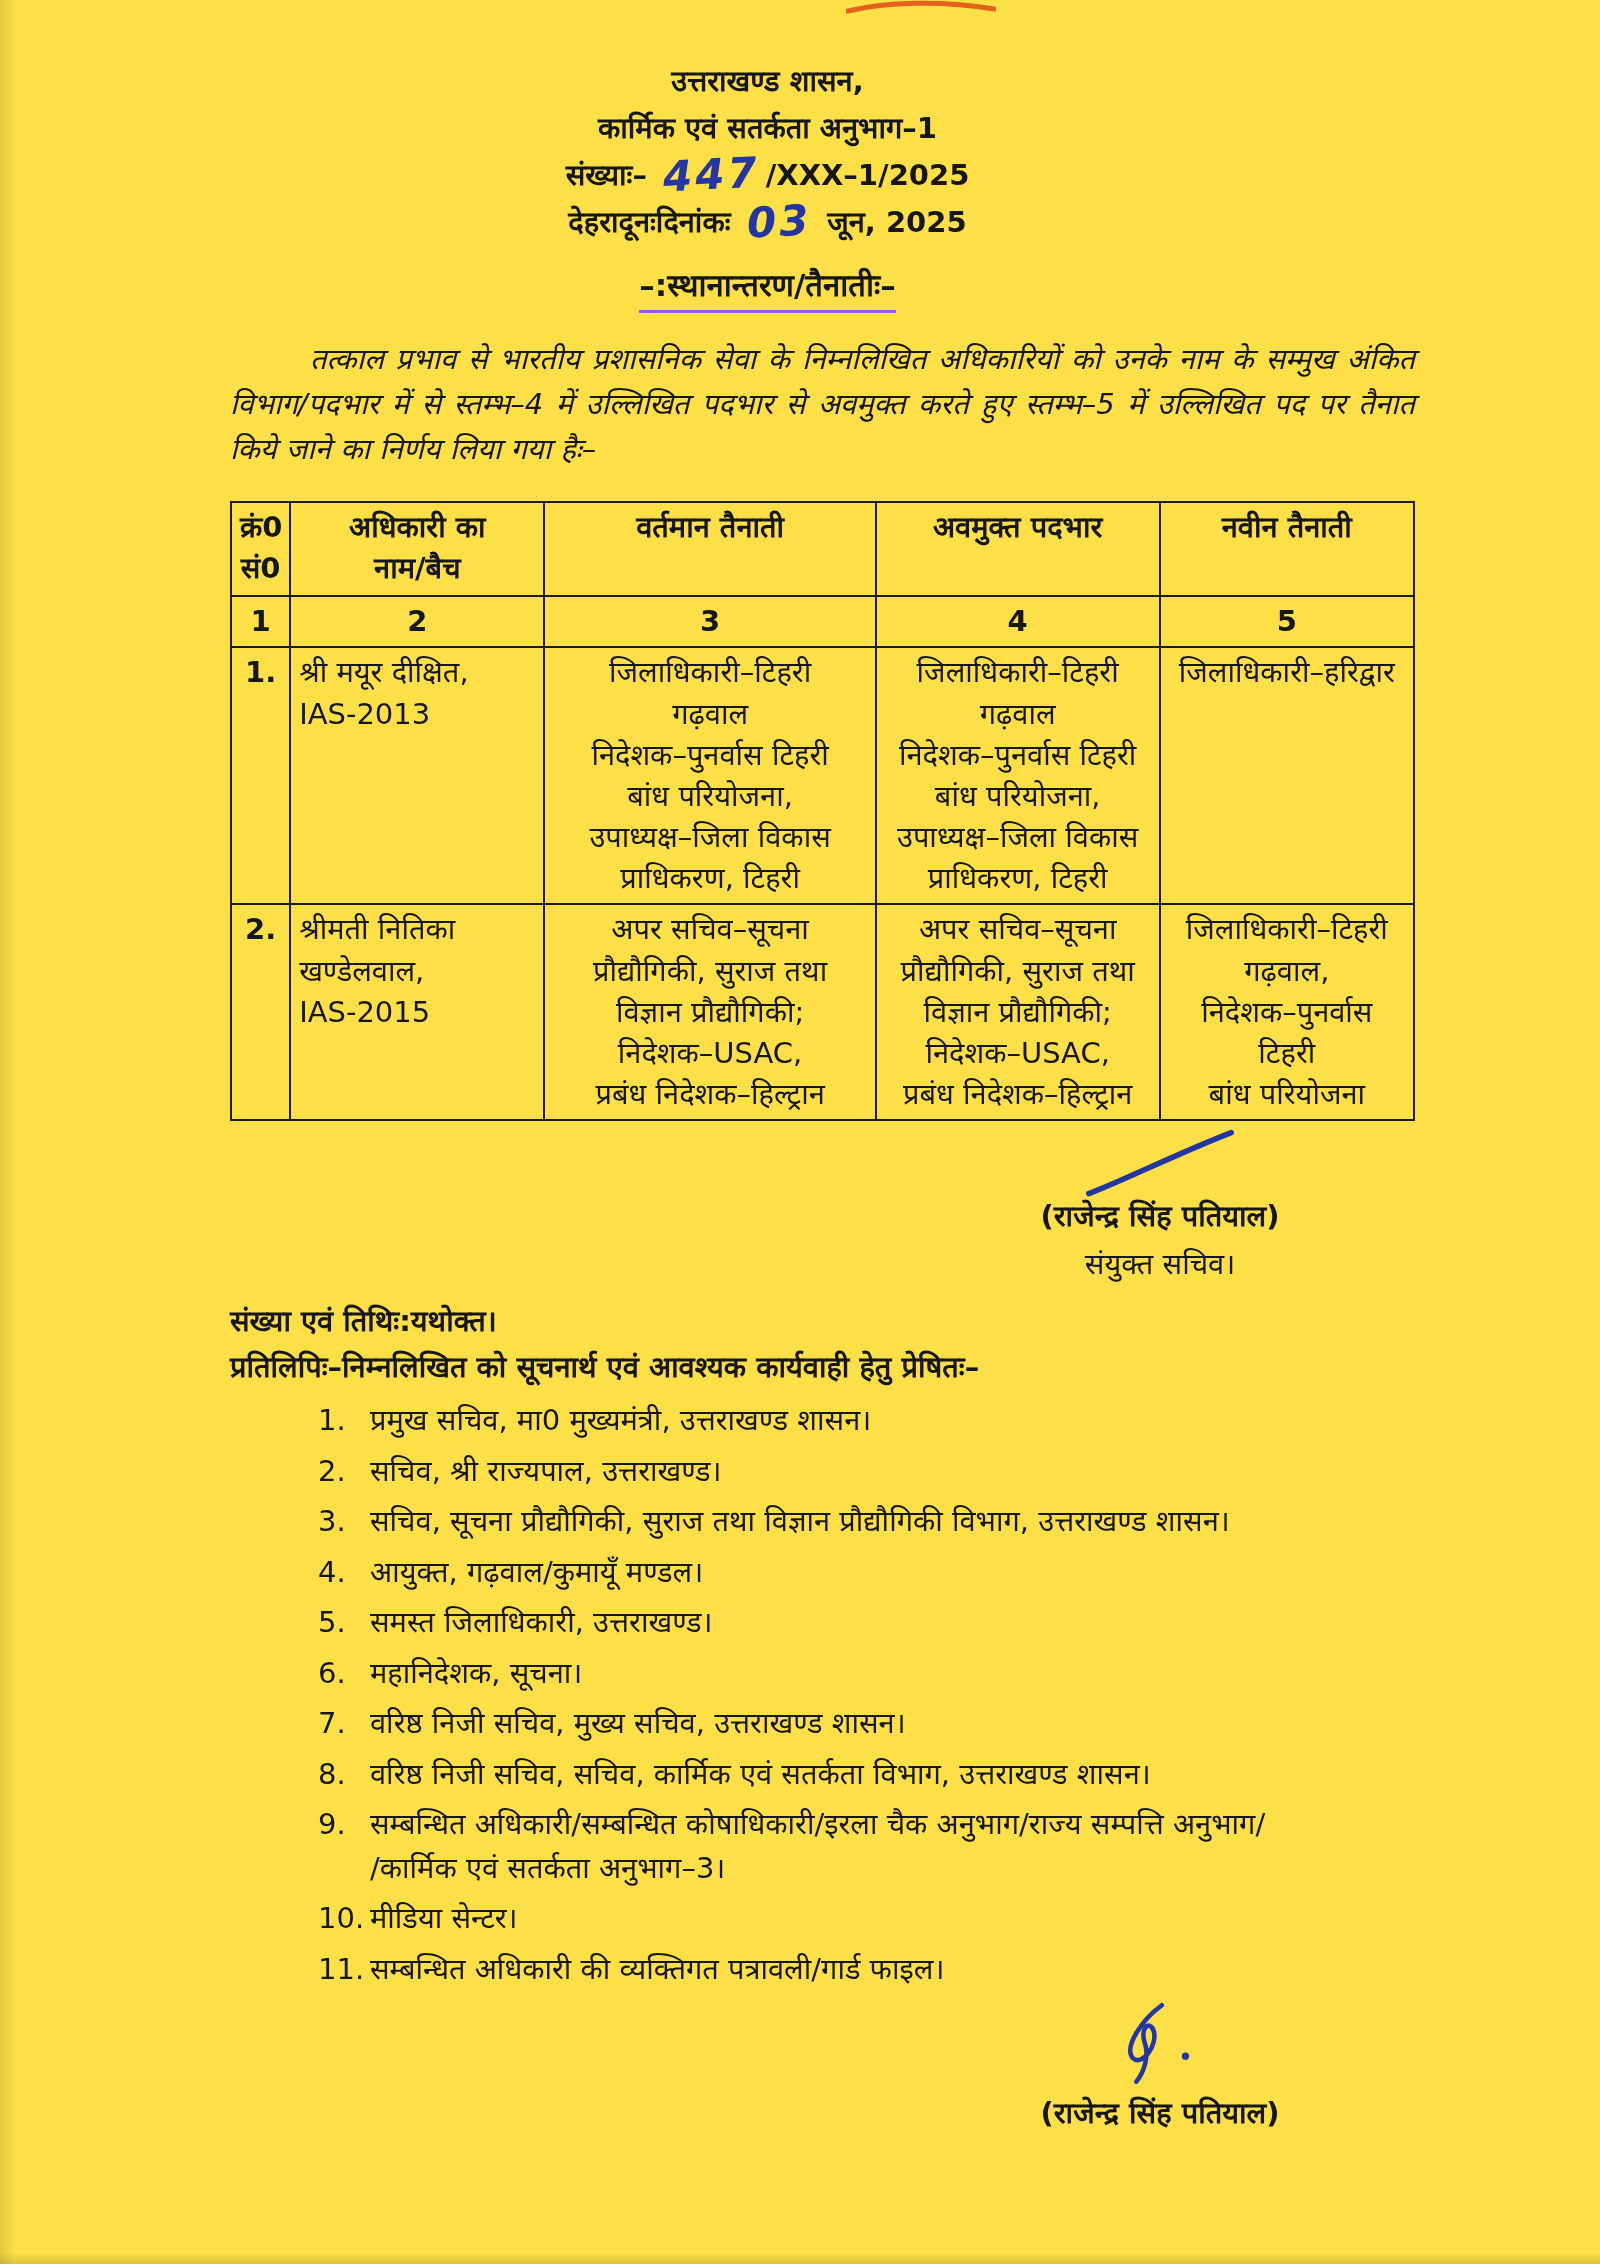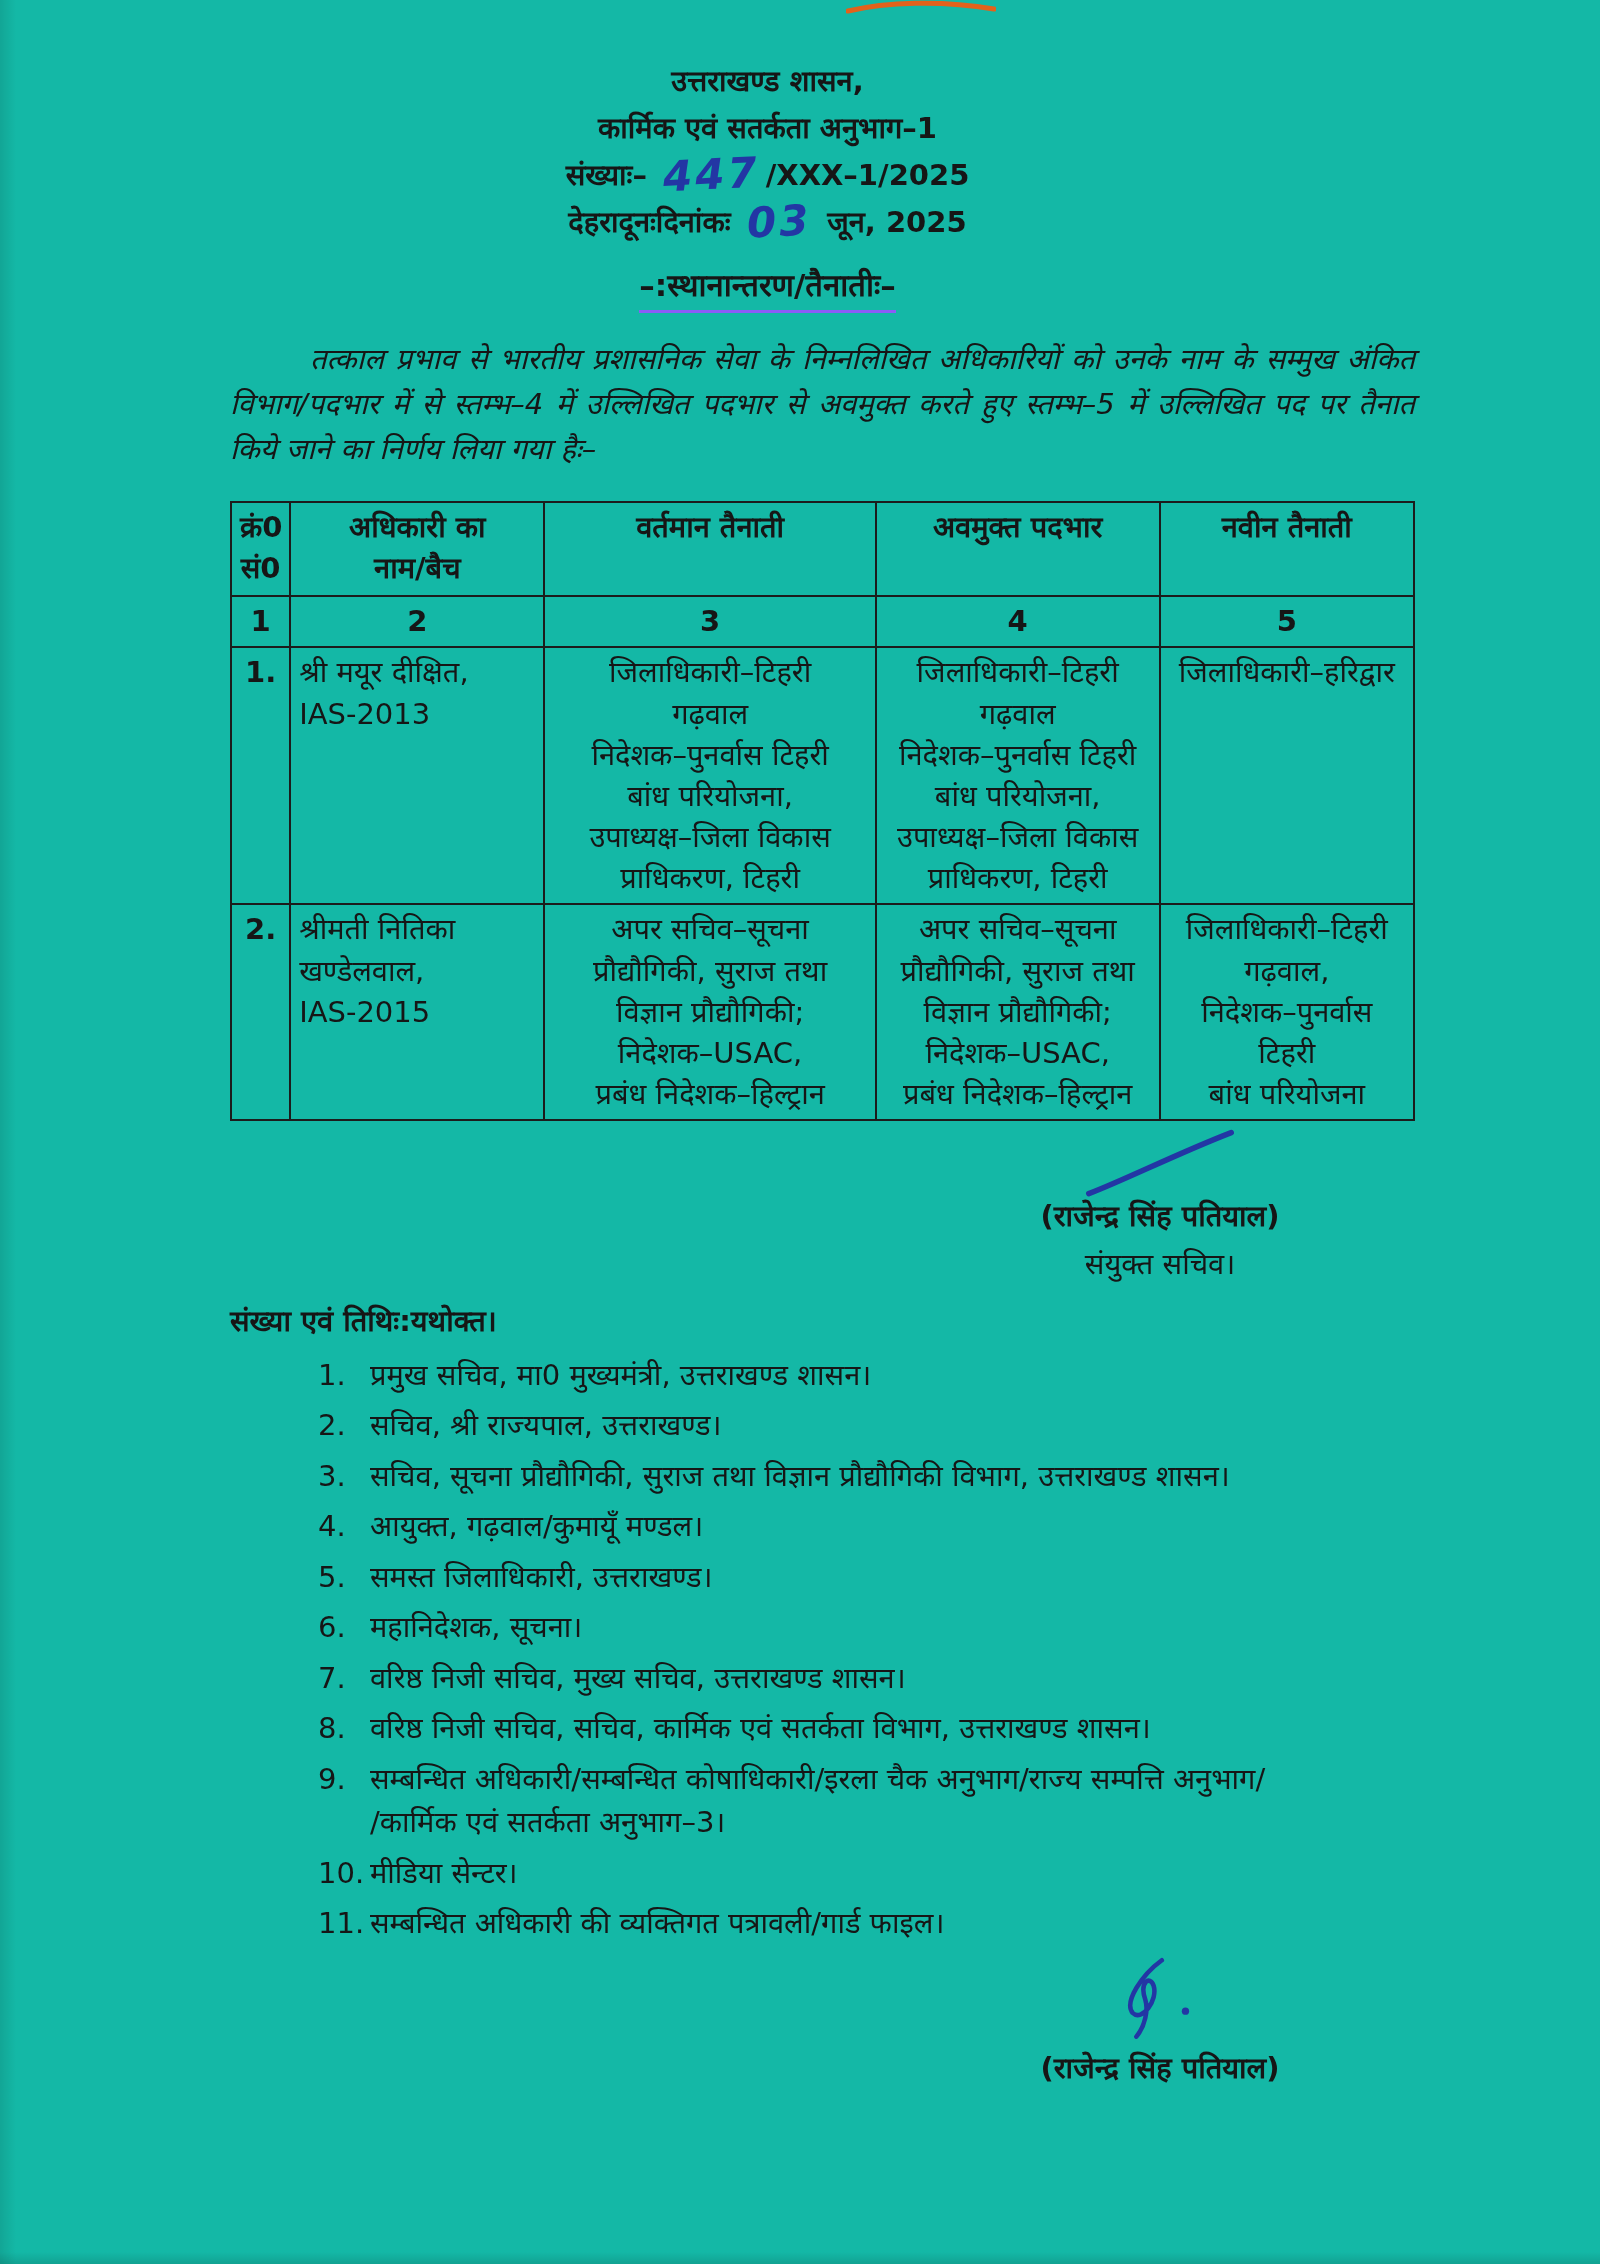--- a/index.html
+++ b/index.html
@@ -1,20 +1,20 @@
 <!DOCTYPE html>
 <html lang="hi"><head>
 <meta charset="utf-8">
 <style>
   html,body{margin:0;padding:0;background:#d8d8d8;}
   .page{
     position:relative;
     width:1600px;height:2264px;
     margin:0 auto;
-    background:#14b8a6;
+    background:#fde047;
     overflow:hidden;
     box-sizing:border-box;
     padding:58px 185px 0 230px;
     font-family:"DejaVu Sans","Liberation Sans",sans-serif;
     color:#161616;
     font-size:29px;
     line-height:1.5;
   }
   
   .page::before{
@@ -211,20 +211,21 @@
 
   <div class="sig-block">
     <svg class="sig-stroke" viewBox="0 0 170 80" width="170" height="74">
       <path d="M8 72 C 45 58, 105 28, 162 6" stroke="#2336a4" stroke-width="6" fill="none" stroke-linecap="round"></path>
     </svg>
     <div class="sig-name">(राजेन्द्र सिंह पतियाल)</div>
     <div class="sig-title">संयुक्त सचिव।</div>
   </div>
 
   <div class="ref-line">संख्या एवं तिथिः:यथोक्त।</div>
+  <div class="copy-heading">प्रतिलिपिः–निम्नलिखित को सूचनार्थ एवं आवश्यक कार्यवाही हेतु प्रेषितः–</div>
 
   <div class="copy-list">
     <div class="copy-item">
         <span class="copy-num">1.</span>
         <span class="copy-text">प्रमुख सचिव, मा0 मुख्यमंत्री, उत्तराखण्ड शासन।</span>
       </div>
     <div class="copy-item">
         <span class="copy-num">2.</span>
         <span class="copy-text">सचिव, श्री राज्यपाल, उत्तराखण्ड।</span>
       </div>

